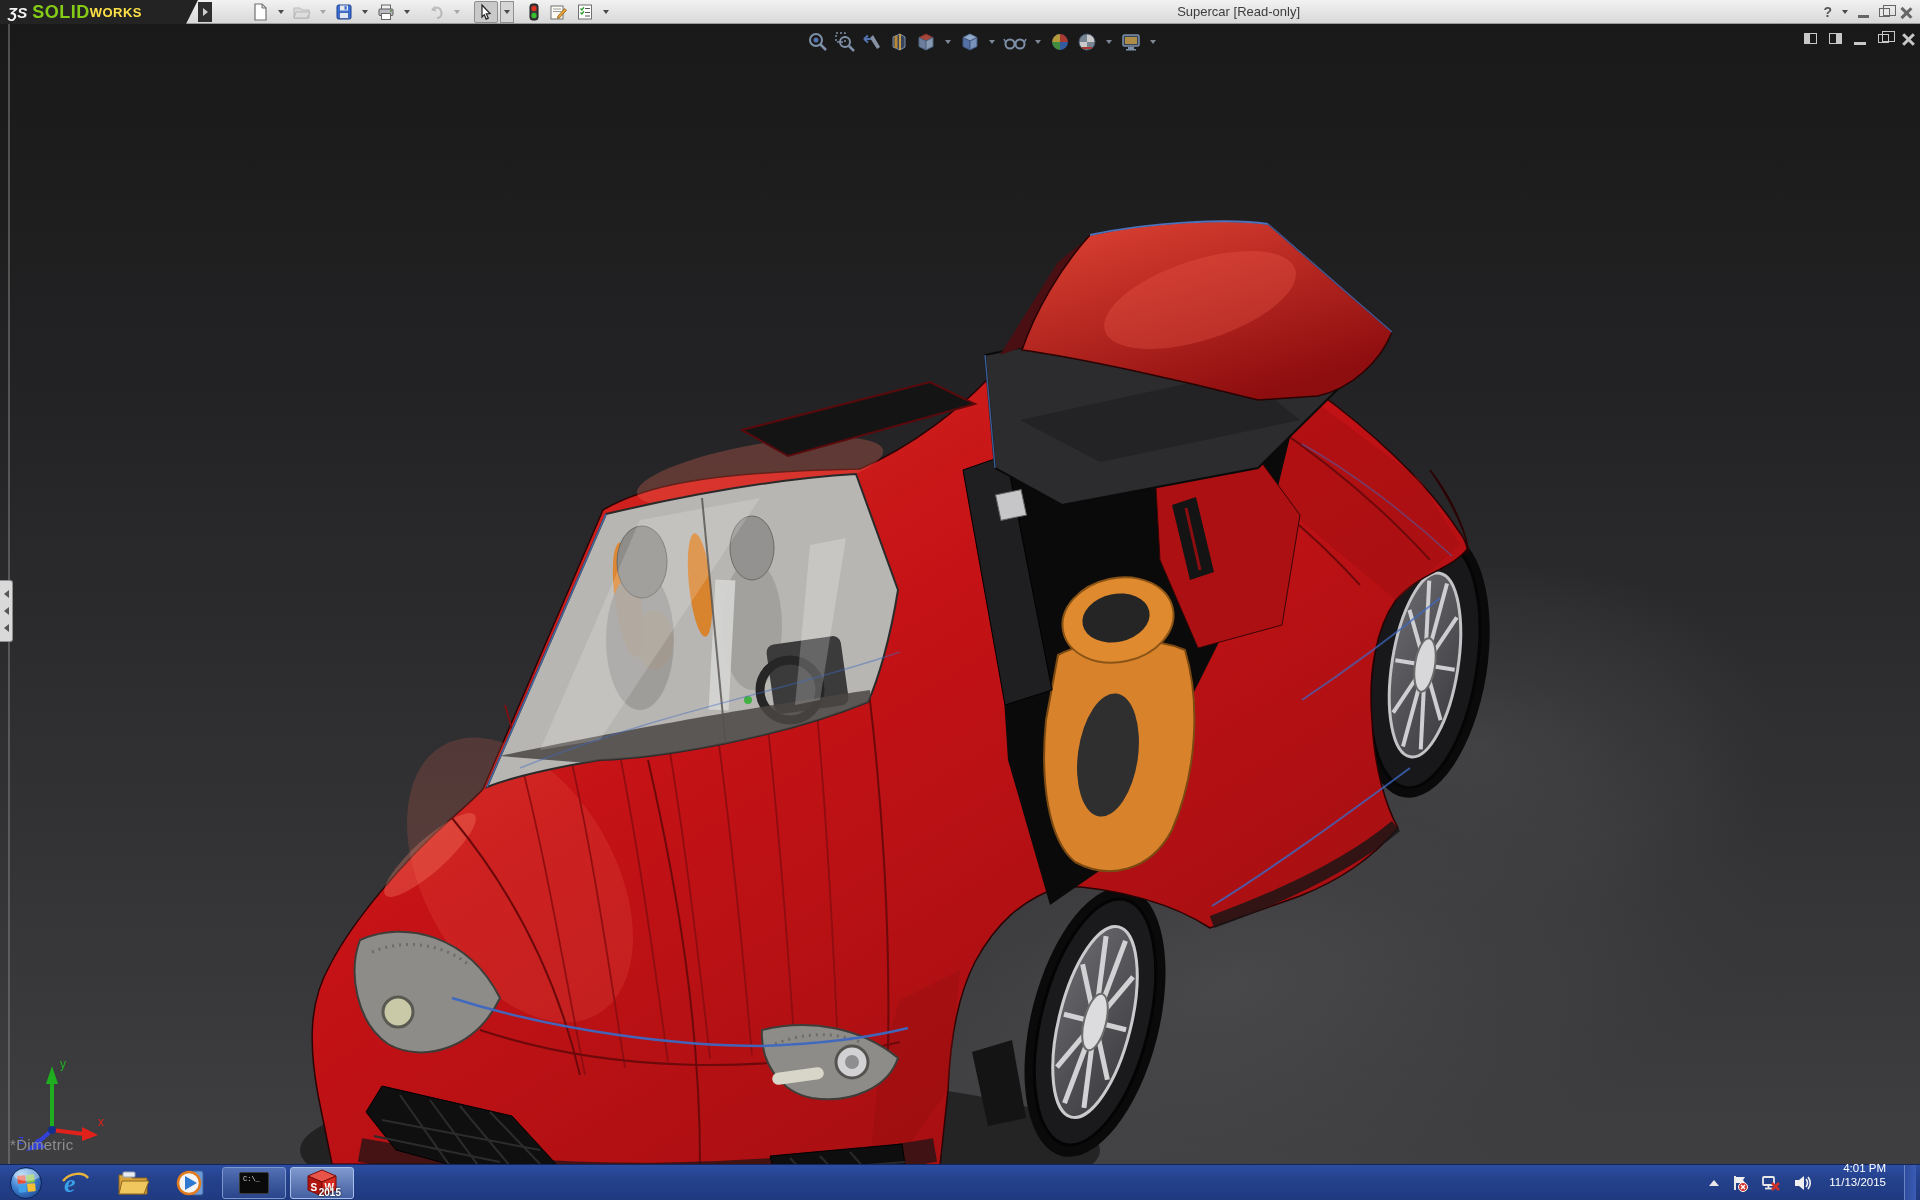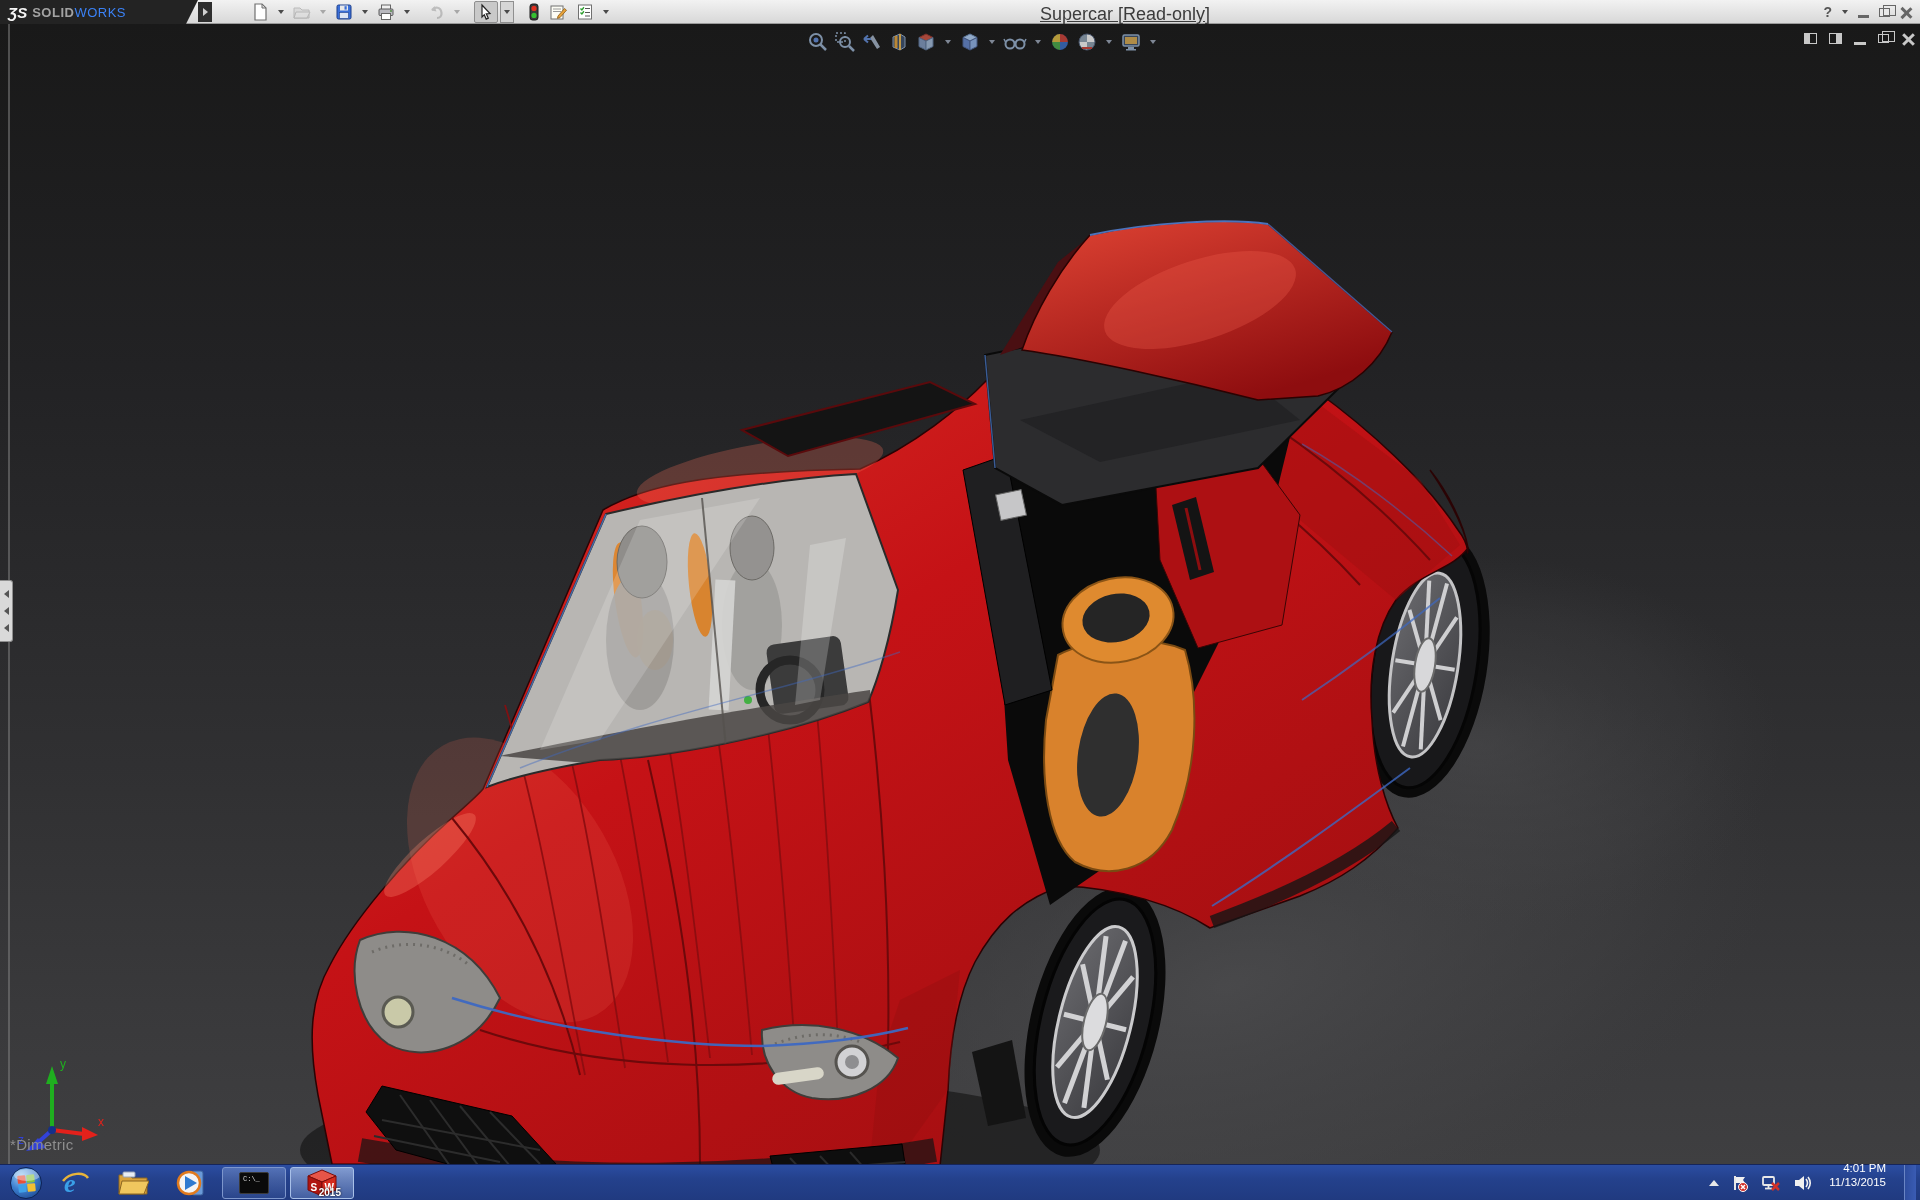--- a/index.html
+++ b/index.html
@@ -7,37 +7,37 @@
     font-family:"Liberation Sans", sans-serif; background:#000; }
   .app { position:relative; width:1920px; height:1200px; }
 
   
   .titlebar { position:absolute; left:0; top:0; width:1920px; height:24px;
     background:linear-gradient(#f2f2f2,#d8d8d8); border-bottom:1px solid #9a9a9a; z-index:40; }
   .logo-block { position:absolute; left:0; top:0; height:24px; width:198px;
     background:#232323; color:#fff; display:flex; align-items:center; padding-left:8px;
     clip-path:polygon(0 0, 198px 0, 186px 100%, 0 100%); }
   .logo-glyph { font-style:italic; font-weight:bold; font-size:15px; margin-right:5px; color:#f5f5f5; }
-  .logo-bold { font-weight:bold; font-size:13px; letter-spacing:.5px; color:#a3a3a3; }
-  .logo-light { font-weight:normal; font-size:13px; letter-spacing:.5px; color:#3b82f6; }
+  .logo-bold { font-weight:bold; font-size:18px; letter-spacing:.5px; color:#84cc16; }
+  .logo-light { font-weight:bold; font-size:13px; letter-spacing:.5px; color:#fde047; }
   .logo-flyout { position:absolute; left:198px; top:2px; width:14px; height:20px; background:#2e2e2e;
     display:flex; align-items:center; justify-content:center; }
   .logo-flyout:after { content:""; border-left:5px solid #cfcfcf; border-top:4px solid transparent;
     border-bottom:4px solid transparent; }
   .std-toolbar { position:absolute; left:248px; top:0; height:24px; display:flex; align-items:center; gap:2px; }
   .tbtn { height:22px; display:flex; align-items:center; padding:0 2px; border:1px solid transparent; border-radius:2px; }
   .tbtn.pressed { background:#c9c9c9; border:1px solid #8f8f8f; }
   .tbtn.disabled svg { opacity:.38; filter:grayscale(1); }
   .caret { width:0; height:0; border-left:3.5px solid transparent; border-right:3.5px solid transparent;
     border-top:4px solid #4a4a4a; margin:0 3px; }
   .caret-box { height:22px; display:flex; align-items:center; border:1px solid transparent; }
   .caret-box.pressed { background:#d6d6d6; border:1px solid #8f8f8f; }
   .tb-sep { width:6px; }
-  .win-title { position:absolute; left:1040px; top:4px; width:260px; text-align:left;
-    font-size:18px; color:#3c3c3c;text-decoration:underline; }
+  .win-title { position:absolute; left:1040px; top:4px; width:260px; text-align:right;
+    font-size:13px; color:#3c3c3c; }
   .titlebar-controls { position:absolute; right:8px; top:0; height:24px; display:flex; align-items:center; gap:10px; }
   .help-q { font-size:14px; font-weight:bold; color:#555; }
   .tc-min { width:11px; height:3px; background:#666; margin-top:8px; }
   .tc-restore { width:11px; height:9px; border:1.5px solid #666; position:relative; background:#e8e8e8; }
   .tc-restore:before { content:""; position:absolute; left:3px; top:-4px; width:11px; height:9px;
     border:1.5px solid #666; background:transparent; }
   .tc-close { position:relative; width:12px; height:12px; }
   .tc-close:before,.tc-close:after { content:""; position:absolute; left:5px; top:0; width:2.5px; height:14px; background:#666; }
   .tc-close:before { transform:rotate(45deg);} .tc-close:after { transform:rotate(-45deg);}
 

